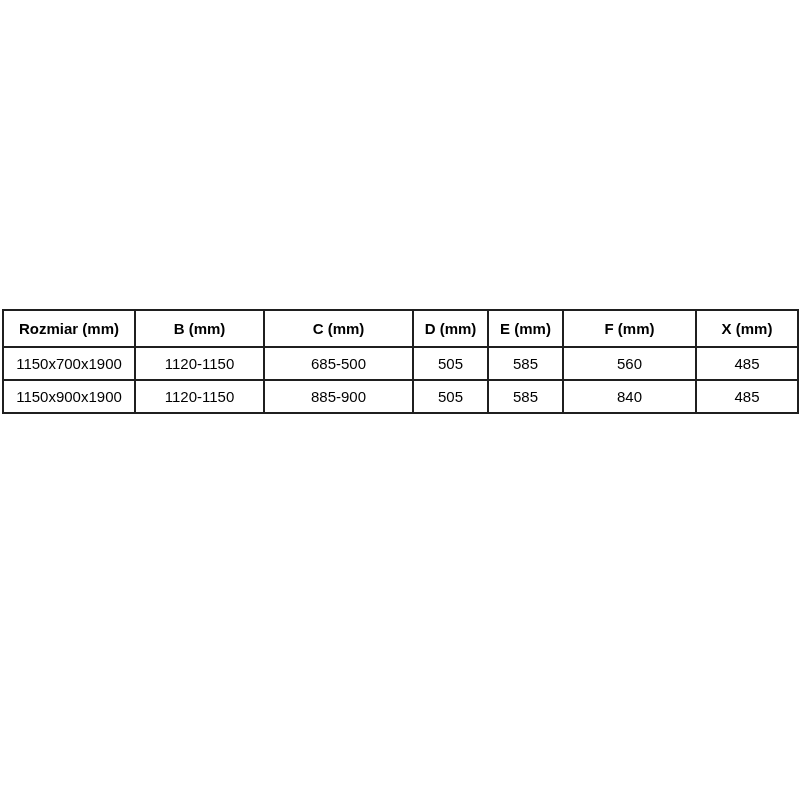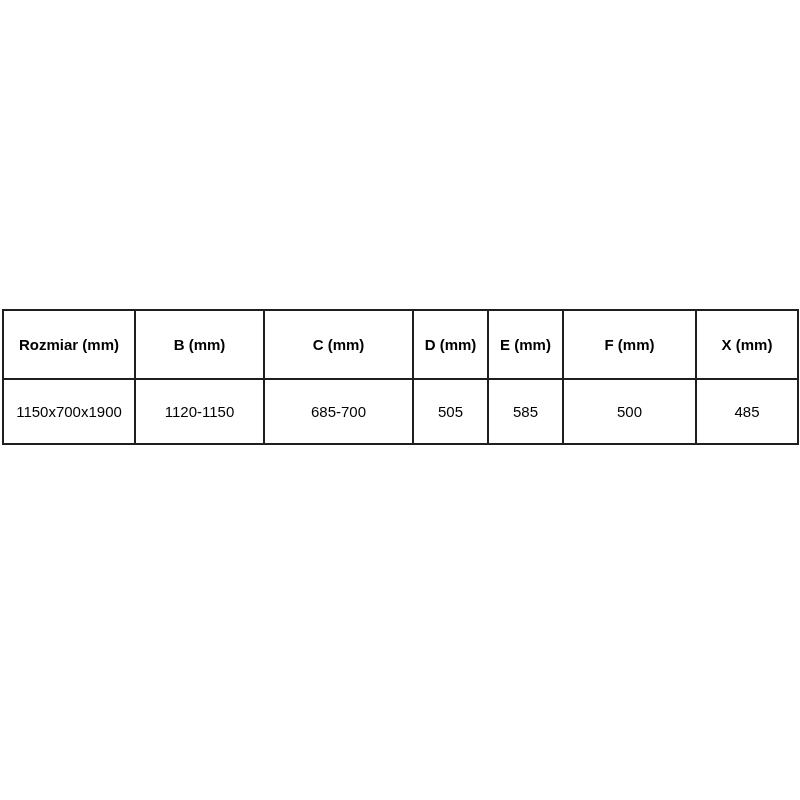--- a/index.html
+++ b/index.html
@@ -28,21 +28,21 @@
     border-collapse: collapse;
     table-layout: fixed;
     background: #ffffff;
   }
   table.spec-table th,
   table.spec-table td {
     border: 2px solid #1f1f1f;
     text-align: center;
     vertical-align: middle;
     font-size: 15px;
-    padding: 16px 2px;
+    padding: 0 2px;
     overflow: hidden;
     white-space: nowrap;
   }
   table.spec-table th {
     font-weight: bold;
     height: 35px; 
   }
   table.spec-table td {
     font-weight: normal;
     height: 31px; 
@@ -81,22 +81,31 @@
         <th>E (mm)</th>
         <th>F (mm)</th>
         <th>X (mm)</th>
       </tr>
     </thead>
 
     <tbody>
       <tr>
         <td>1150x700x1900</td>
         <td>1120-1150</td>
-        <td>685-700</td>
+        <td>685-500</td>
         <td>505</td>
         <td>585</td>
-        <td>500</td>
+        <td>560</td>
+        <td>485</td>
+      </tr>
+      <tr>
+        <td>1150x900x1900</td>
+        <td>1120-1150</td>
+        <td>885-900</td>
+        <td>505</td>
+        <td>585</td>
+        <td>840</td>
         <td>485</td>
       </tr>
     </tbody>
   </table>
 
 </div>
 
 </body></html>

